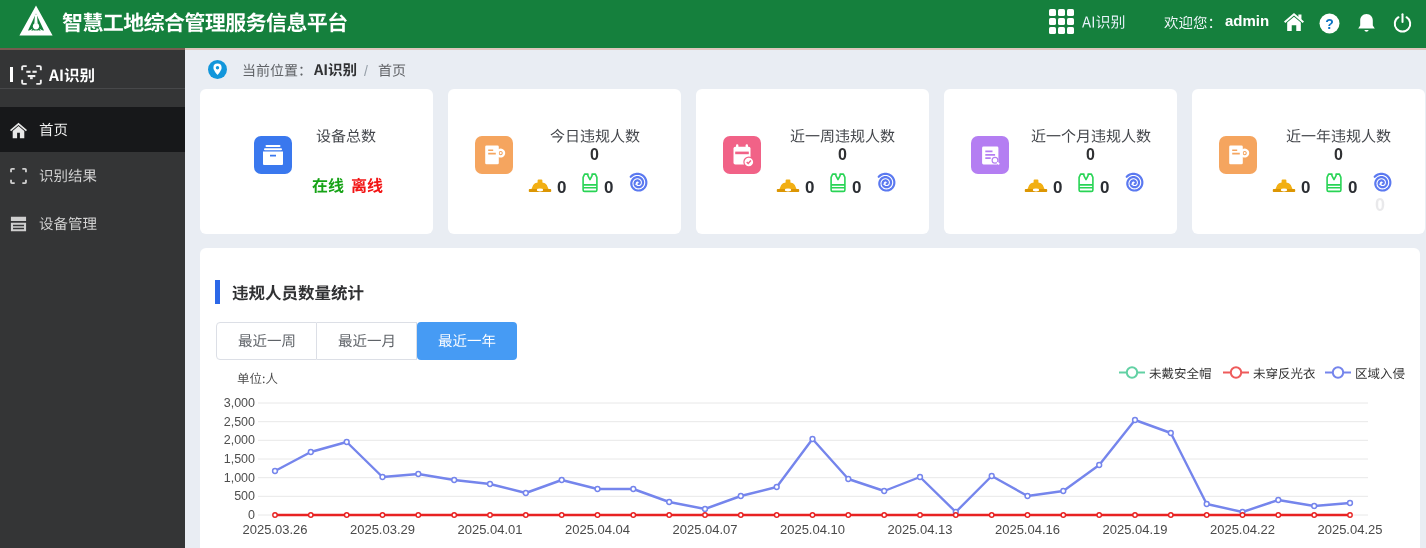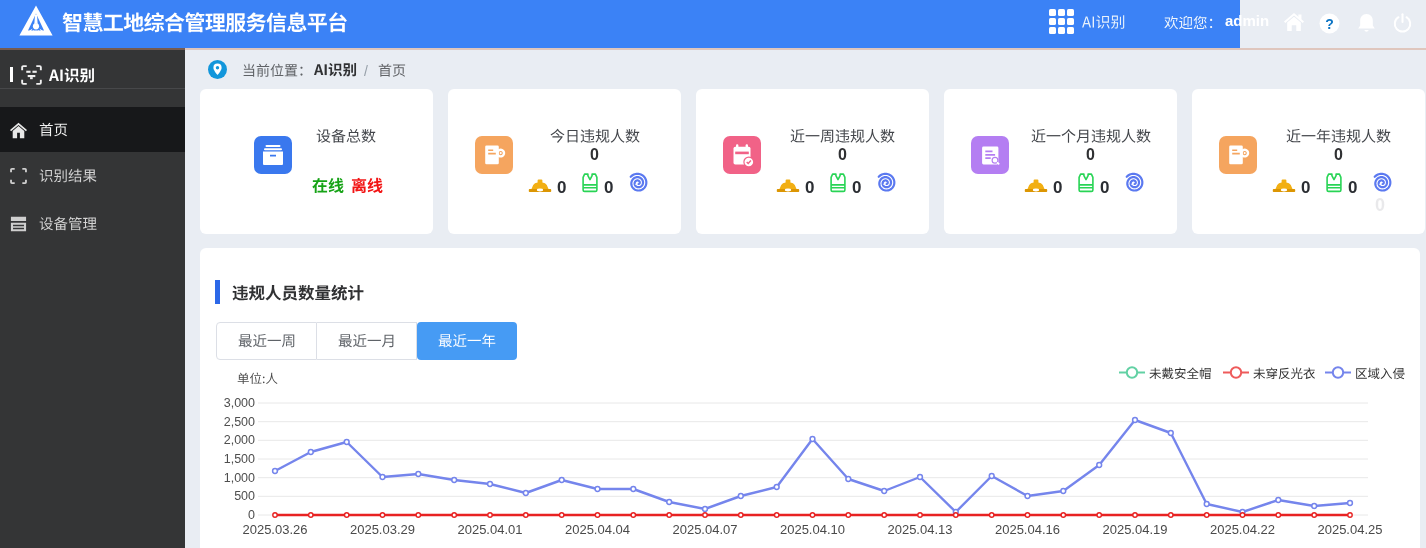--- a/index.html
+++ b/index.html
@@ -1,17 +1,17 @@
 <!DOCTYPE html>
 <html><head><meta charset="utf-8"><style>
 *{margin:0;padding:0;box-sizing:border-box}
 body{width:1426px;height:548px;overflow:hidden;position:relative;font-family:"Liberation Sans",sans-serif;background:#e9edf3}
 .t{display:inline-block}
 </style></head><body>
-<div style="position:absolute;left:0;top:0;width:1240px;height:48px;background:#3b82f6">
+<div style="position:absolute;left:0;top:0;width:1426px;height:48px;background:#15803d">
 <svg width="34" height="33" viewBox="0 0 34 33" style="position:absolute;left:19;top:5">
 <g fill="#fff">
         <path d="M17 0.6 L33.6 30.6 L0.4 30.6 Z M17 8.6 L9 25.4 L25 25.4 Z" fill-rule="evenodd"></path>
 <path d="M16 9.5 L15.3 19.5 L17 18.6 L18.7 19.5 L18 9.5 Z"></path>
 <circle cx="17" cy="21.3" r="3.1"></circle>
 <path d="M13.6 23.6 L7.8 27.4 L11 27.8 Z M15.2 24.7 L11.9 27.9 L14.2 28.2 Z M16.4 25.2 L15.1 28.3 L16.5 28.4 Z M17.6 25.2 L17.5 28.4 L18.9 28.3 Z M18.8 24.7 L19.8 28.2 L22.1 27.9 Z M20.4 23.6 L23 27.8 L26.2 27.4 Z"></path>
 </g>
     </svg>
 <div style="position:absolute;left:62px;top:10px;"><svg class="t " width="286" height="26" viewBox="0 0 286 26" style="vertical-align:top">
         <g fill="#ffffff" transform="translate(0,20.37) scale(0.02100)">

